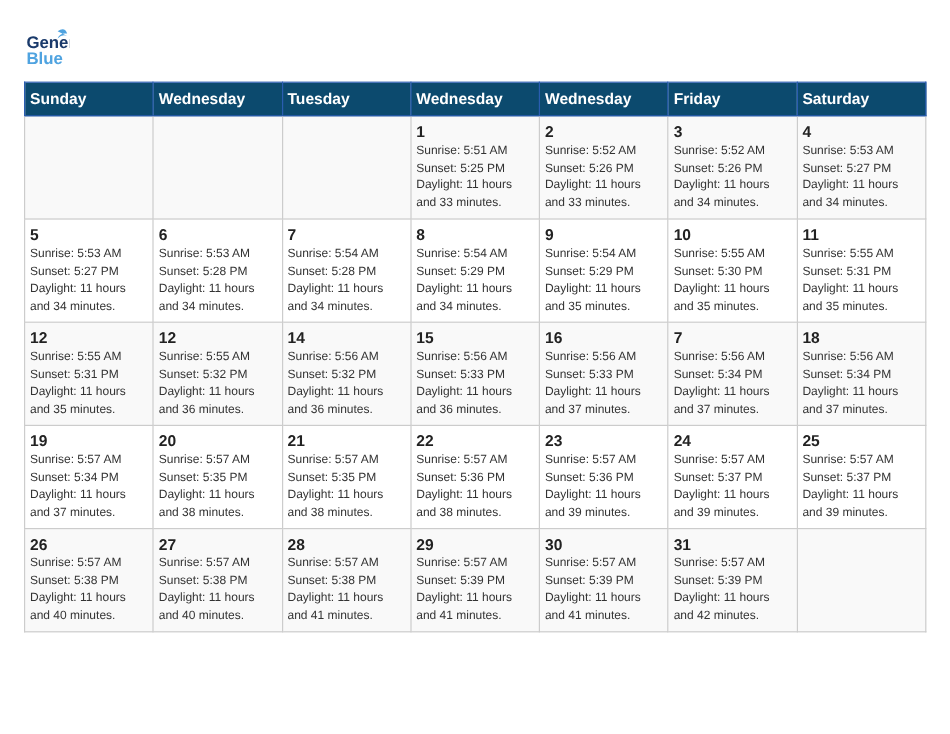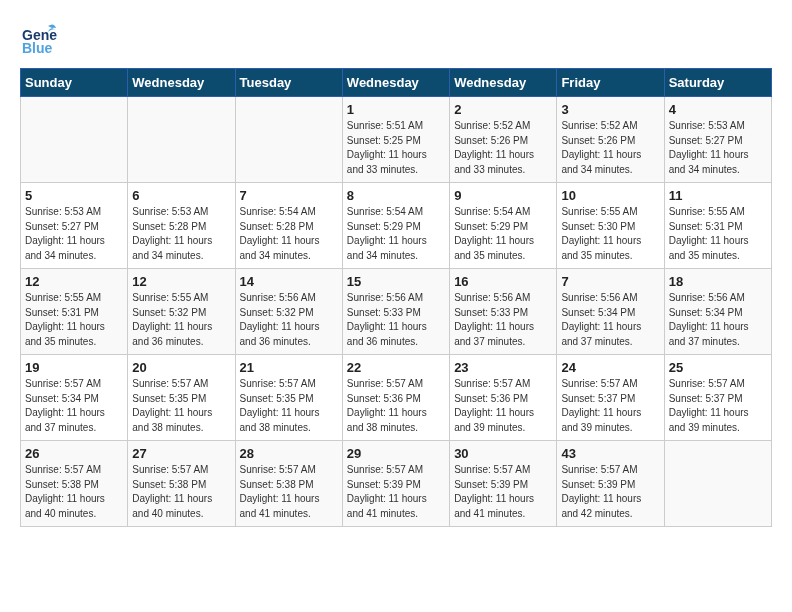--- a/index.html
+++ b/index.html
@@ -323,21 +323,21 @@
 and 41 minutes.</div>
         </td>
         <td>
           <span class="day-num">30</span>
           <div class="cell-info" style="white-space: pre-line;">Sunrise: 5:57 AM
 Sunset: 5:39 PM
 Daylight: 11 hours
 and 41 minutes.</div>
         </td>
         <td>
-          <span class="day-num">43</span>
+          <span class="day-num">31</span>
           <div class="cell-info" style="white-space: pre-line;">Sunrise: 5:57 AM
 Sunset: 5:39 PM
 Daylight: 11 hours
 and 42 minutes.</div>
         </td>
         <td></td>
       </tr>
     </tbody>
 </table>
 

